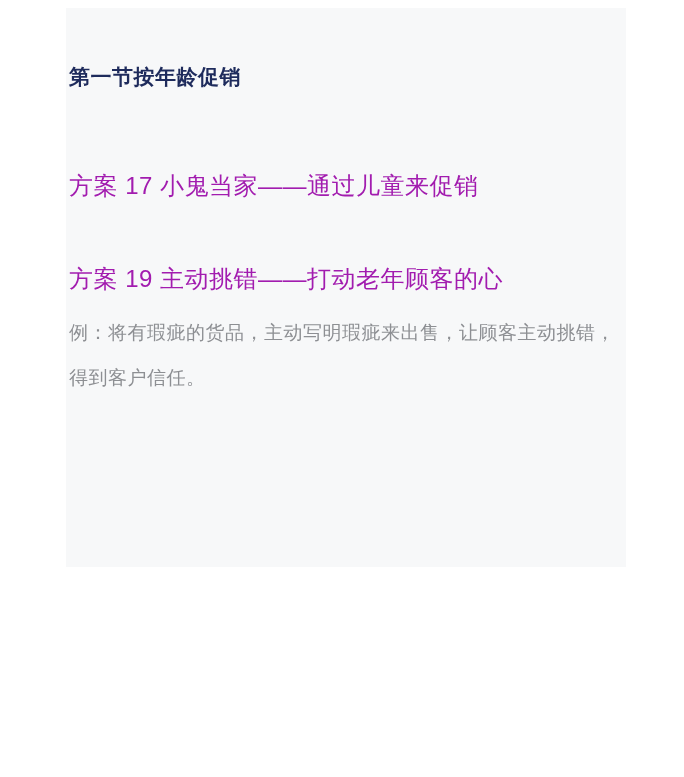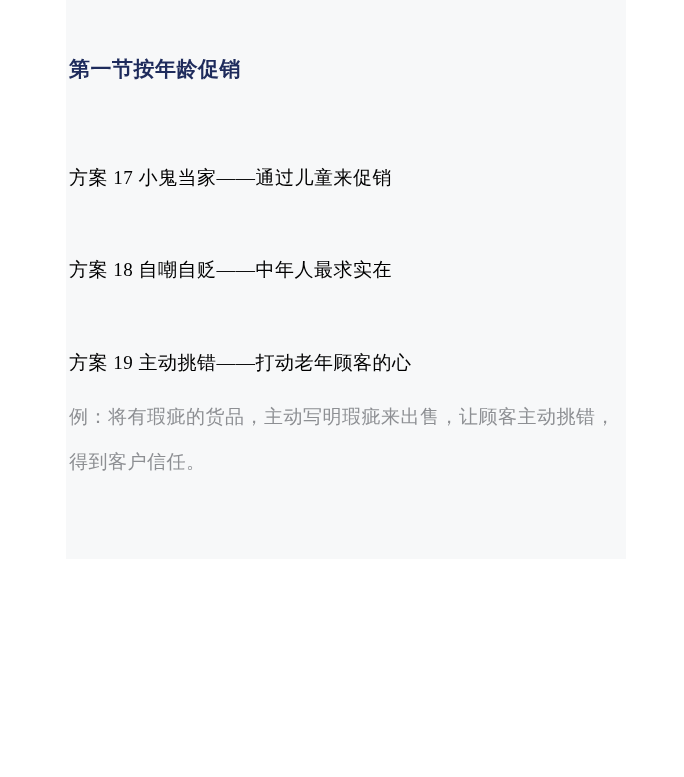--- a/index.html
+++ b/index.html
@@ -13,42 +13,41 @@
   }
   .page {
     position: relative;
     width: 684px;
     height: 777px;
     background: #ffffff;
   }
   .content-panel {
     position: absolute;
     left: 66px;
-    top: 0;
+    top: 8px;
     width: 560px;
     height: 559px;
     background: #f7f8f9;
     box-sizing: border-box;
     padding: 0 8px 0 3px;
     overflow: hidden;
-    font-family: Liberation Serif, serif;
   }
   .doc-heading {
     margin: 54px 0 0 0;
     font-size: 21px;
     line-height: 30px;
     font-weight: 700;
     color: #1e2b5c;
     letter-spacing: 0.5px;
   }
   .sec-title {
-    font-size: 19px;
+    font-size: 24px;
     line-height: 30px;
     font-weight: 400;
-    color: #000000;
+    color: #a21caf;
     letter-spacing: 0.5px;
   }
   .sec-para {
     font-size: 19px;
     line-height: 45px;
     font-weight: 400;
     color: #8d8f93;
     letter-spacing: 0.5px;
     white-space: pre-line;
     margin: 0;
@@ -63,20 +62,19 @@
 </head>
 <body>
 
 <div class="page">
   <div class="content-panel">
 
     <h1 class="doc-heading">第一节按年龄促销</h1>
 
     <div class="sec-title t17">方案 17 小鬼当家——通过儿童来促销</div>
 
-    <div class="sec-title t18">方案 18 自嘲自贬——中年人最求实在</div>
 
     <div class="sec-title t19">方案 19 主动挑错——打动老年顾客的心</div>
     <p class="sec-para p19">例：将有瑕疵的货品，主动写明瑕疵来出售，让顾客主动挑错，
 得到客户信任。</p>
 
   </div>
 </div>
 
 </body></html>

